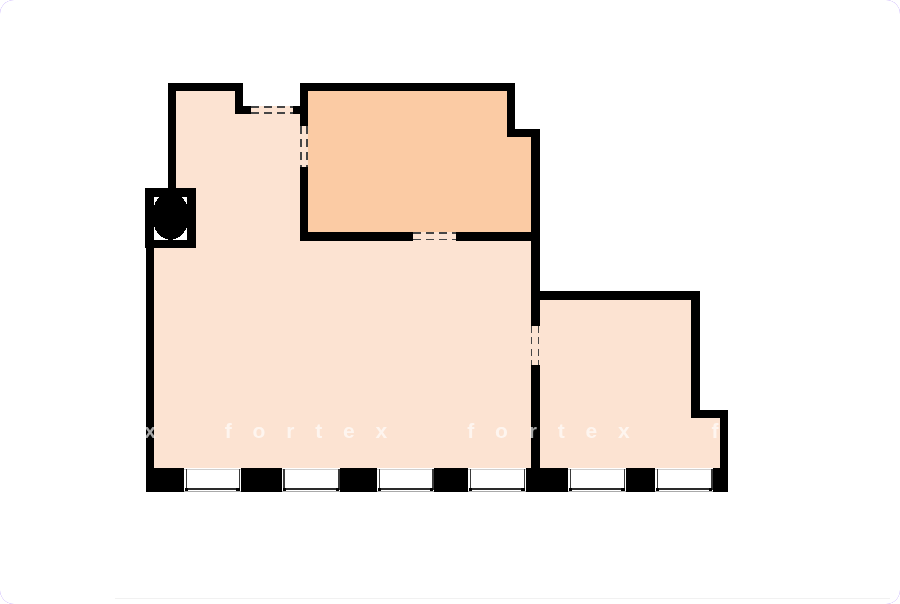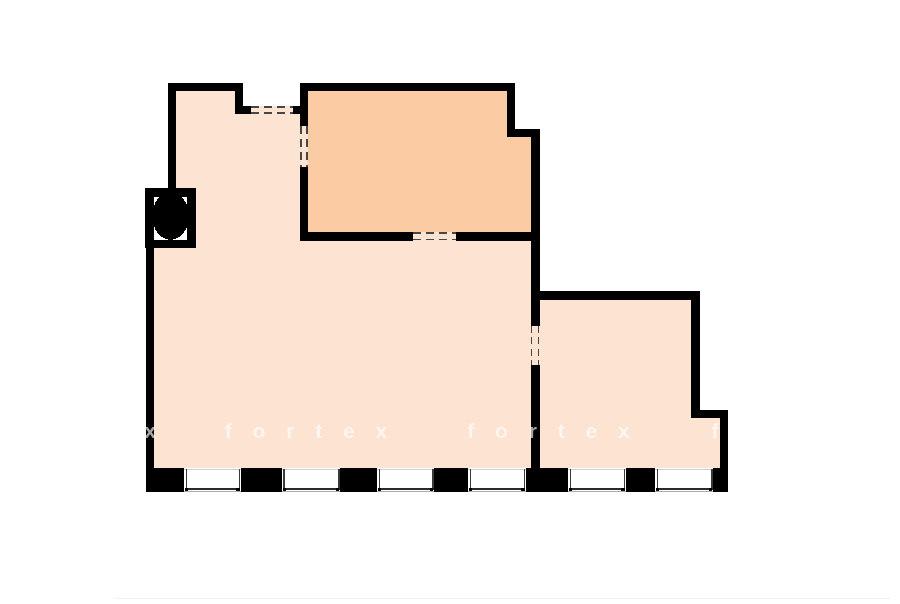--- a/index.html
+++ b/index.html
@@ -1,17 +1,17 @@
 <!DOCTYPE html>
 <html><head>
 <meta charset="utf-8">
 <style>
   html,body{margin:0;padding:0;background:#ffffff;}
   #stage{position:relative;width:900px;height:604px;background:#8b5cf6;overflow:hidden;
-         font-family:"Liberation Sans", sans-serif;}
+         font-family:"Liberation Sans", sans-serif;border-radius:14px;}
 </style>
 </head>
 <body>
 
 <div id="stage">
 <svg width="900" height="604" viewBox="0 0 900 604" shape-rendering="crispEdges">
 
   <rect x="0" y="0" width="900" height="604" fill="#ffffff"></rect>
 
   <polygon points="176,90.5 235,90.5 235,113.5 300.3,113.5 300.3,240.5 530.5,240.5 530.5,468.3 153.5,468.3 153.5,247.6 196,247.6 196,188 176,188 176,90.5" fill="#fce3d2"></polygon>

